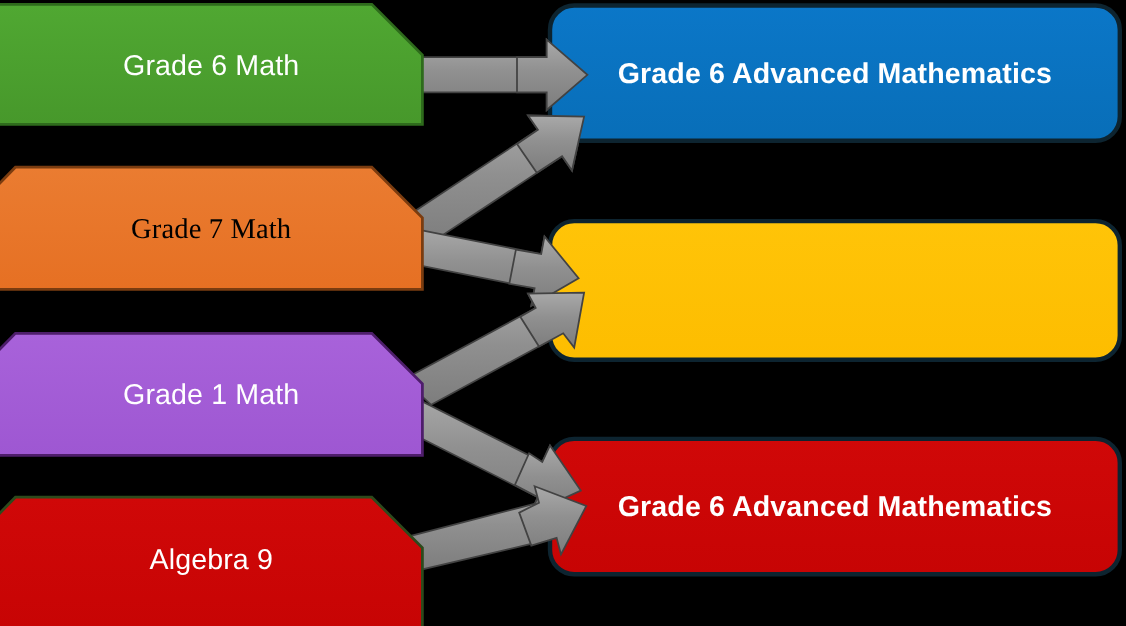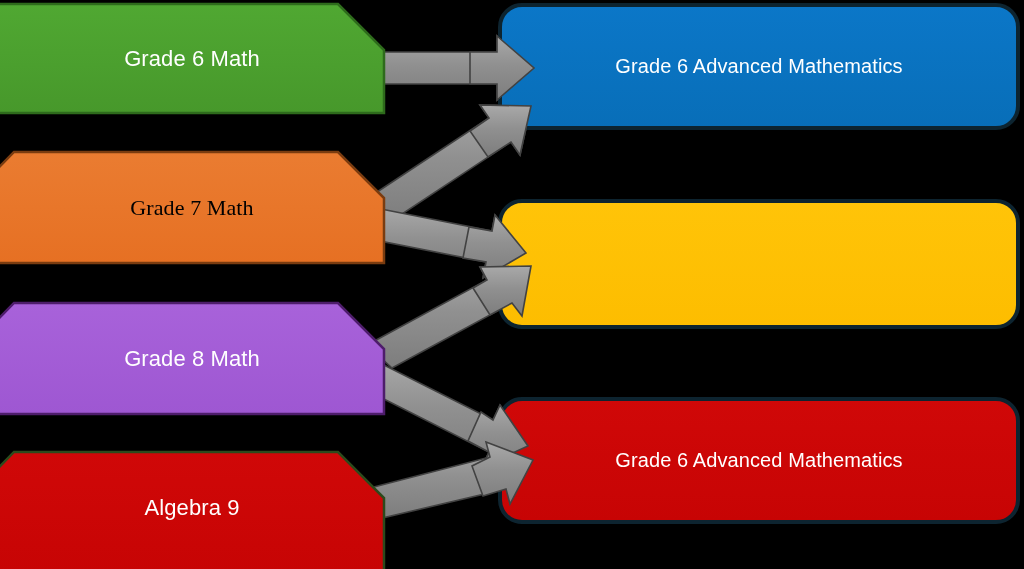--- a/index.html
+++ b/index.html
@@ -29,22 +29,22 @@
     align-items: center;
     justify-content: center;
     text-align: center;
     font-family: "Liberation Sans", sans-serif;
     font-size: 26px;
     font-weight: 400;
     letter-spacing: 0.1px;
     white-space: nowrap;
     pointer-events: none;
   }
-  .src-label { font-size: 22px; }
-  .dst-label { font-size: 20px; }
+  .src-label { font-size: 26px; }
+  .dst-label { font-size: 26px; font-weight: bold; }
 </style>
 </head>
 <body>
 
 <div id="canvas">
 
   <svg id="diagram-svg" viewBox="0 0 1024 569">
     <defs>
       <linearGradient id="arrowGrad" x1="0" y1="0" x2="0" y2="1">
         <stop offset="0%" stop-color="#a9a9a9"></stop>
@@ -122,21 +122,21 @@
       <path d="M 480 267 L 531 266 L 522 316 L 512 303 L 490 315 L 473 288 L 487 280 Z" fill="url(#arrowGrad)" stroke="#424242" stroke-width="1.6" stroke-linejoin="miter"></path>
       <path d="M 500 405 L 528 446 L 482 467 L 489 452 L 468 441 L 481 412 L 493 420 Z" fill="url(#arrowGrad)" stroke="#424242" stroke-width="1.6" stroke-linejoin="miter"></path>
       <path d="M 486 442 L 533 460 L 510 504 L 506 489 L 483 496 L 472 466 L 490 457 Z" fill="url(#arrowGrad)" stroke="#424242" stroke-width="1.6" stroke-linejoin="miter"></path>
     </g>
   </svg>
 
   <div class="node-label src-label" style="left:0px; top:4px; width:384px; height:110px; color:#ffffff;">Grade 6 Math</div>
 
   <div class="node-label src-label" style="left:0px; top:152px; width:384px; height:111px; color:#000000;font-family:Liberation Serif, serif;">Grade 7 Math</div>
 
-  <div class="node-label src-label" style="left:0px; top:303px; width:384px; height:111px; color:#ffffff;">Grade 8 Math</div>
+  <div class="node-label src-label" style="left:0px; top:303px; width:384px; height:111px; color:#ffffff;">Grade 1 Math</div>
 
   <div class="node-label src-label" style="left:0px; top:452px; width:384px; height:112px; color:#ffffff;">Algebra 9</div>
 
   <div class="node-label dst-label" style="left:500px; top:5px; width:518px; height:123px; color:#ffffff;">Grade 6 Advanced Mathematics</div>
 
 
   <div class="node-label dst-label" style="left:500px; top:399px; width:518px; height:123px; color:#ffffff;">Grade 6 Advanced Mathematics</div>
 
 </div>
 

